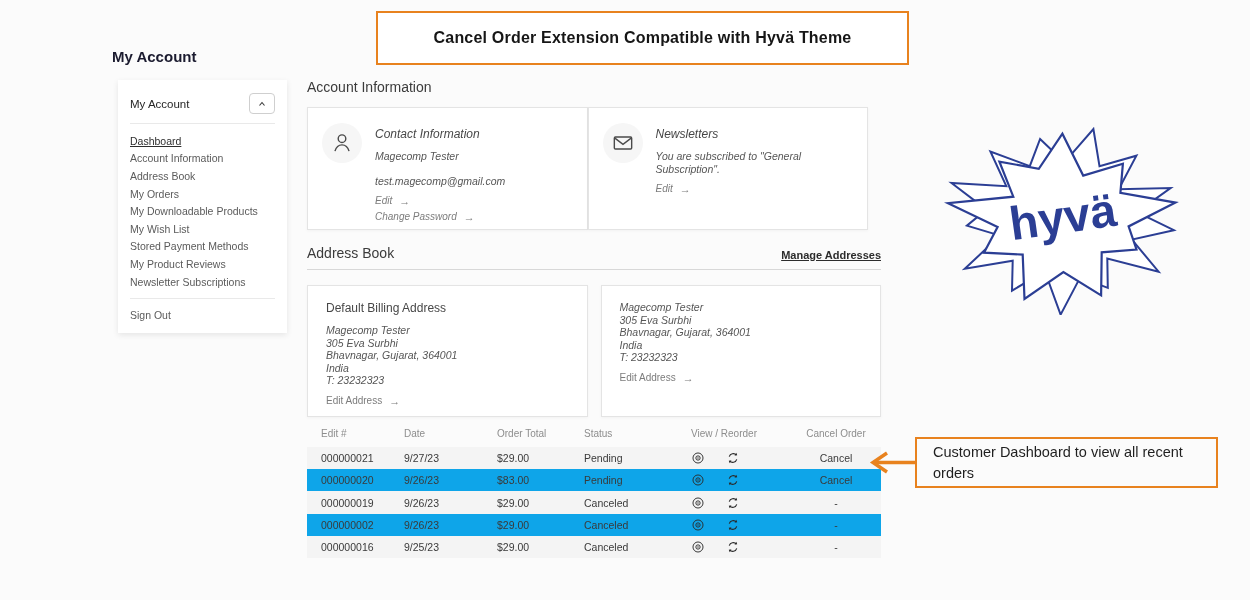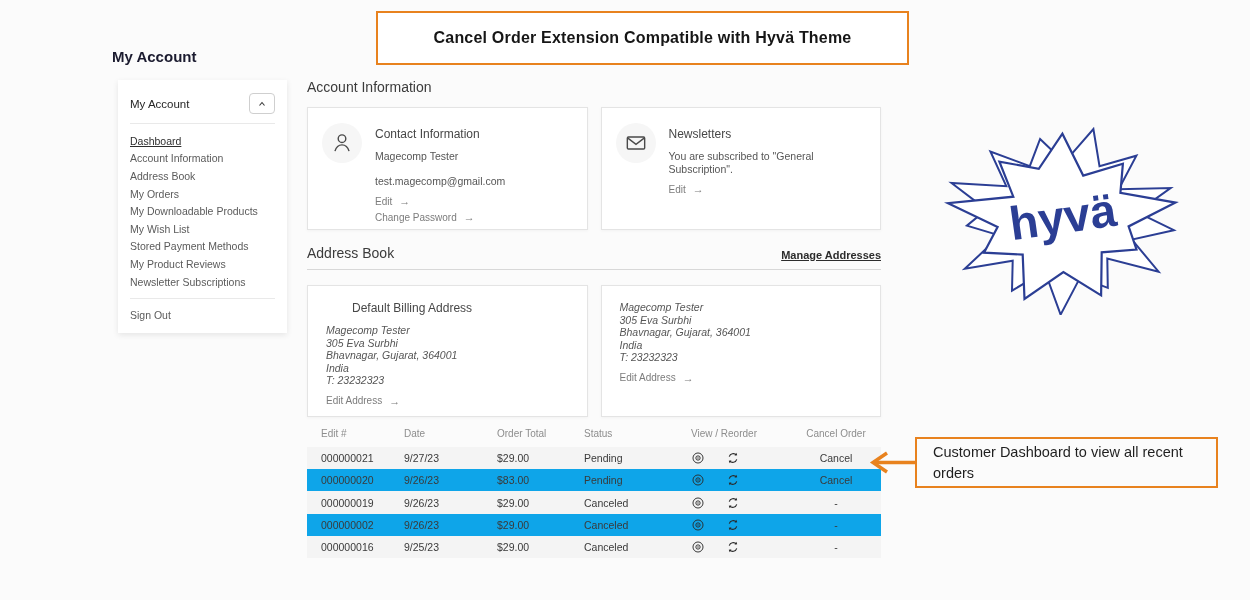--- a/index.html
+++ b/index.html
@@ -43,49 +43,49 @@
   .side-list li { font-size:10.5px; color:#5b5b5b; padding:2.8px 0; cursor:pointer; }
   .side-list li.active { text-decoration:underline; color:#2e2e2e; }
   .signout-row {
     border-top:1px solid #e9e9e9; margin-top:8px; padding-top:10px;
     font-size:10.5px; color:#5b5b5b; cursor:pointer;
   }
 
   
   .main { position:absolute; left:307px; top:80px; width:574px; }
   .section-title { font-size:14px; font-weight:normal; color:#3b3b3b; line-height:15px; }
-  .cards-row { display:flex; gap:13px; margin-top:12px; }
+  .cards-row { display:flex; margin-top:12px;font-style:italic; }
   .info-card {
     width:280.5px; height:123px; background:#fff; border:1px solid #e4e4e4;
     box-shadow:0 1px 3px rgba(0,0,0,.04); padding:15px 14px; display:flex; gap:13px;
   }
   .icon-circle {
     width:40px; height:40px; border-radius:50%; background:#f6f6f6;
     display:flex; align-items:center; justify-content:center; flex-shrink:0;
   }
   .card-body { flex:1; }
   .card-title { font-size:12px; color:#474747; margin:4px 0 9px; font-weight:normal; }
   .card-text { font-size:10.5px; color:#565656; line-height:13px; }
   .mt-email { margin-top:12px; }
-  .link-row { display:flex; align-items:center; gap:7px; font-size:10px; color:#7c7c7c; margin-top:7px; cursor:pointer; }
+  .link-row { display:flex; align-items:flex-start; gap:7px; font-size:10px; color:#7c7c7c; margin-top:7px; cursor:pointer; }
   .link-row .arr { font-size:11px; color:#7c7c7c; }
 
   .section-head {
     display:flex; align-items:flex-end; justify-content:space-between;
     margin-top:16px; padding-bottom:8px; border-bottom:1px solid #d8d8d8;
   }
   .section-head.no-line { border-bottom:none; margin-top:26px; padding-bottom:0; }
   .small-link { font-size:11px; font-weight:bold; color:#2c2c2c; text-decoration:underline; cursor:pointer; }
 
   .addr-row { display:flex; gap:13px; margin-top:15px; }
   .addr-card {
     width:280.5px; height:132px; background:#fff; border:1px solid #e4e4e4;
     box-shadow:0 1px 3px rgba(0,0,0,.04); padding:15px 18px;
   }
-  .addr-title { font-size:12px; color:#474747; font-weight:normal; margin-bottom:9px;margin-left:26px; }
+  .addr-title { font-size:12px; color:#474747; font-weight:normal; margin-bottom:9px; }
   .addr-lines div { font-size:10.5px; font-style:italic; color:#565656; line-height:12.5px; }
   .edit-addr { margin-top:8px; }
 
   
   .orders-table { width:100%; border-collapse:collapse; margin-top:8px; }
   .orders-table th {
     text-align:left; font-weight:normal; font-size:10px; color:#8d8d8d;
     padding:3px 0 8px;
   }
   .orders-table td { font-size:10.5px; color:#3a3a3a; padding:4px 0; height:20.5px; vertical-align:middle; }

